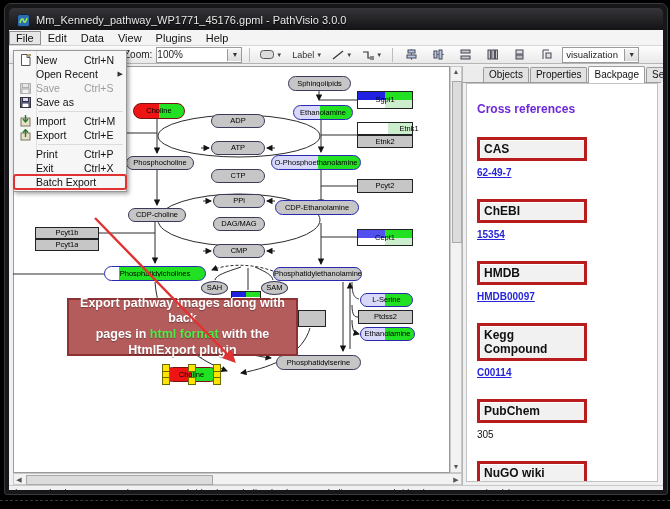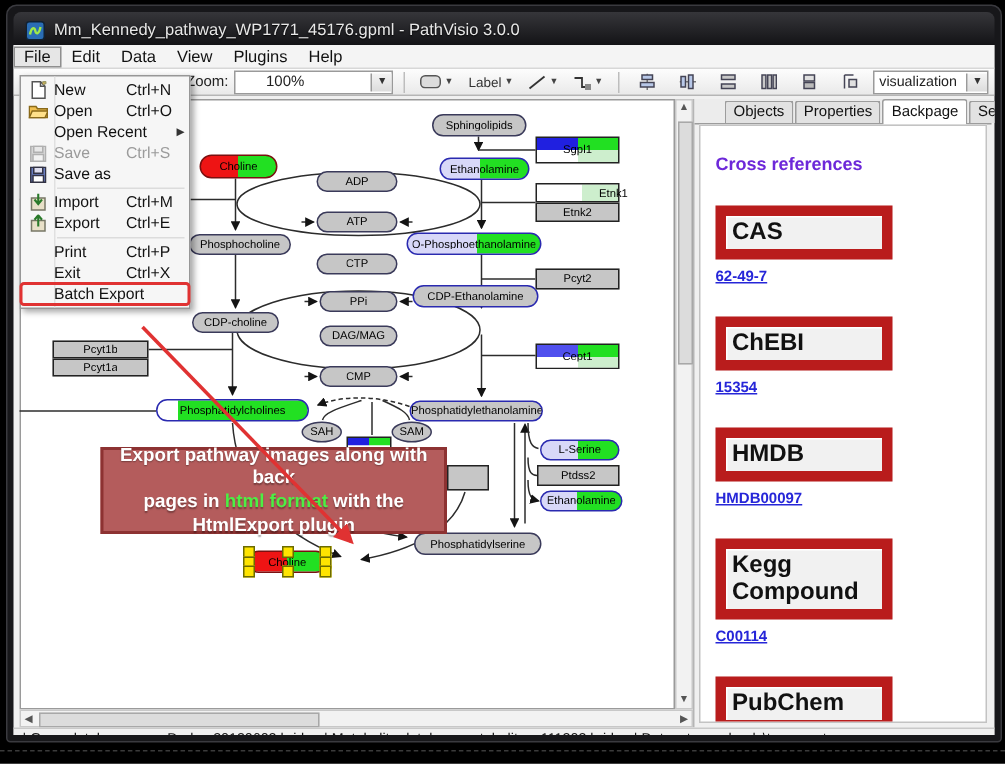--- a/index.html
+++ b/index.html
@@ -15,21 +15,21 @@
   .client{position:absolute;left:4px;top:26px;width:654px;height:460px;background:#f0f0f0;overflow:hidden;}
   
   .menubar{position:absolute;left:0;top:0;width:100%;height:15px;background:#f4f4f4;border-bottom:1px solid #d7d7d7;
        display:flex;align-items:center;font-size:11px;color:#111;}
   .menubar .mitem{padding:1px 7px;cursor:default;}
   .menubar .mitem.active{border:1px solid #8f8f8f;background:#e6e6e6;padding:0 6px;}
   
   .toolbar{position:absolute;left:0;top:16px;width:100%;height:18px;background:linear-gradient(#fdfdfd,#e9e9e9);
        border-bottom:1px solid #b5b5b5;display:flex;align-items:center;font-size:10px;color:#222;padding-left:115px;box-sizing:border-box;gap:4px;}
   .zoomcombo{width:84px;height:14px;background:#fff;border:1px solid #9a9a9a;display:flex;align-items:center;
-       justify-content:space-between;font-size:10px;padding-left:20px;}
+       justify-content:space-between;font-size:10px;padding-left:0;}
   .combo-arrow{width:13px;height:12px;background:linear-gradient(#f4f4f4,#dcdcdc);border-left:1px solid #9a9a9a;
        display:flex;align-items:center;justify-content:center;font-size:7px;color:#333;}
   .tsep{width:1px;height:14px;background:#bdbdbd;margin:0 3px;}
   .tbtn{height:15px;min-width:17px;display:flex;align-items:center;justify-content:center;gap:2px;border:1px solid transparent;
        border-radius:2px;font-size:9px;color:#333;padding:0 2px;}
   .tbtn .dd{font-size:6px;color:#444;}
   .viscombo{width:72px;height:14px;background:#fff;border:1px solid #9a9a9a;display:flex;align-items:center;
        justify-content:space-between;font-size:9.5px;padding-left:3px;color:#222;}
   
   .canvas{position:absolute;left:4px;top:36px;width:437px;height:407px;background:#fff;border:1px solid #9a9a9a;box-sizing:border-box;}
@@ -74,22 +74,22 @@
   
   .sidebar{position:absolute;left:453px;top:36px;width:199px;height:419px;background:#f0f0f0;border-left:1px solid #b5b5b5;box-sizing:border-box;}
   .tabs{display:flex;height:16px;align-items:flex-end;padding-left:20px;gap:1px;background:#ececec;border-bottom:1px solid #9c9c9c;}
   .tab{font-size:10px;color:#111;background:#e2e2e2;border:1px solid #9c9c9c;border-bottom:none;
        padding:1px 5px;border-radius:2px 2px 0 0;height:12px;line-height:12px;}
   .tab.active{background:#fff;height:14px;line-height:14px;font-weight:normal;position:relative;top:1px;}
   .sidecontent{position:absolute;left:3px;right:3px;top:17px;bottom:3px;background:#fff;border:1px solid #c3c3c3;
        overflow:hidden;padding:4px 10px;box-sizing:border-box;}
   .xref-head{color:#6d28d9;font-weight:bold;font-size:12px;margin-top:14px;}
   .xsec{margin-top:0;}
-  .xsec .xbox{margin-top:21px;width:96px;background:#f1f1f1;border:7px solid #b91c1c;
-       box-shadow:inset 1px 1px 0 #fff;font-weight:bold;font-size:16px;color:#111;padding:2px 4px;}
+  .xsec .xbox{margin-top:21px;width:96px;background:#f1f1f1;border:3px solid #b91c1c;
+       box-shadow:inset 1px 1px 0 #fff;font-weight:bold;font-size:12px;color:#111;padding:2px 4px;}
   .xsec .xval{margin-top:6px;font-size:10px;}
   .xsec .xval a{color:#2626d8;font-weight:bold;}
   .xsec .xval.plain{color:#111;}
   
   .statusbar{position:absolute;left:0;top:455px;width:100%;height:14px;background:#f0f0f0;border-top:1px solid #c9c9c9;
        font-size:9.5px;color:#1a1a1a;display:flex;align-items:center;padding-left:6px;box-sizing:border-box;white-space:nowrap;overflow:hidden;}
   .deskline{position:absolute;left:0;top:500px;width:670px;border-top:1px dashed #3a3a3a;}
 </style>
 </head>
 <body>
@@ -263,21 +263,21 @@
           </div>
           <div class="node pill" style="left: 204px; top: 164px; width: 52px; height: 14px; background: rgb(198, 198, 198);">
             <span class="nlabel">PPi</span>
           </div>
           <div class="node pill" style="left: 119px; top: 178px; width: 58px; height: 14px; background: rgb(198, 198, 198);">
             <span class="nlabel">CDP-choline</span>
           </div>
           <div class="node pill" style="left: 204px; top: 187px; width: 52px; height: 14px; background: rgb(198, 198, 198);">
             <span class="nlabel">DAG/MAG</span>
           </div>
-          <div class="node pill" style="left: 266px; top: 160px; width: 84px; height: 15px; border-color: rgb(42, 42, 176); background: rgb(198, 198, 198);">
+          <div class="node pill" style="left: 266px; top: 170px; width: 84px; height: 15px; border-color: rgb(42, 42, 176); background: rgb(198, 198, 198);">
             <span class="nlabel">CDP-Ethanolamine</span>
           </div>
           <div class="node pill" style="left: 204px; top: 214px; width: 52px; height: 14px; background: rgb(198, 198, 198);">
             <span class="nlabel">CMP</span>
           </div>
           <div class="node pill" style="left: 95px; top: 236px; width: 102px; height: 15px; border-color: rgb(42, 42, 176); background: linear-gradient(90deg, rgb(255, 255, 255) 0px, rgb(255, 255, 255) 14%, rgb(34, 224, 34) 14%, rgb(34, 224, 34) 100%);">
             <span class="nlabel">Phosphatidylcholines</span>
           </div>
           <div class="node ellipse" style="left: 192px; top: 251px; width: 27px; height: 14px; background: rgb(198, 198, 198);">
             <span class="nlabel">SAH</span>
@@ -420,30 +420,20 @@
               <svg width="11" height="12" viewBox="0 0 11 12">
                 <path d="M1.5 .5 H7 L10 3.5 V11.5 H1.5 z" fill="#fff" stroke="#555"></path>
                 <path d="M7 .5 V3.5 H10" fill="none" stroke="#555"></path>
                 <path d="M8 1 l2.3 -1 l0.6 1.4 l-2 1" fill="#e8b84a" stroke="#996"></path>
               </svg>
             </span>
             <span class="plabel">New</span>
             <span class="pshort">Ctrl+N</span>
           </div>
           <div class="pitem">
-            <span class="picon">
-              <svg width="13" height="10" viewBox="0 0 13 10">
-                <path d="M.5 2 H5 L6 3.5 H12.5 V9.5 H.5 z" fill="#f0c050" stroke="#8a6a1a"></path>
-                <path d="M.5 9.5 L2.5 5 H13 L11 9.5 z" fill="#ffe08a" stroke="#8a6a1a"></path>
-              </svg>
-            </span>
-            <span class="plabel">Open</span>
-            <span class="pshort">Ctrl+O</span>
-          </div>
-          <div class="pitem">
             <span class="picon"></span>
             <span class="plabel">Open Recent</span>
             <span class="pshort"></span>
             <span class="sub">▶</span>
           </div>
           <div class="pitem disabled">
             <span class="picon" style="filter: grayscale(1) opacity(0.55);">
               <svg width="11" height="11" viewBox="0 0 11 11">
                 <rect x=".5" y=".5" width="10" height="10" fill="#bbb" stroke="#777"></rect>
                 <rect x="2.5" y=".5" width="6" height="4" fill="#ddd" stroke="#777"></rect>

